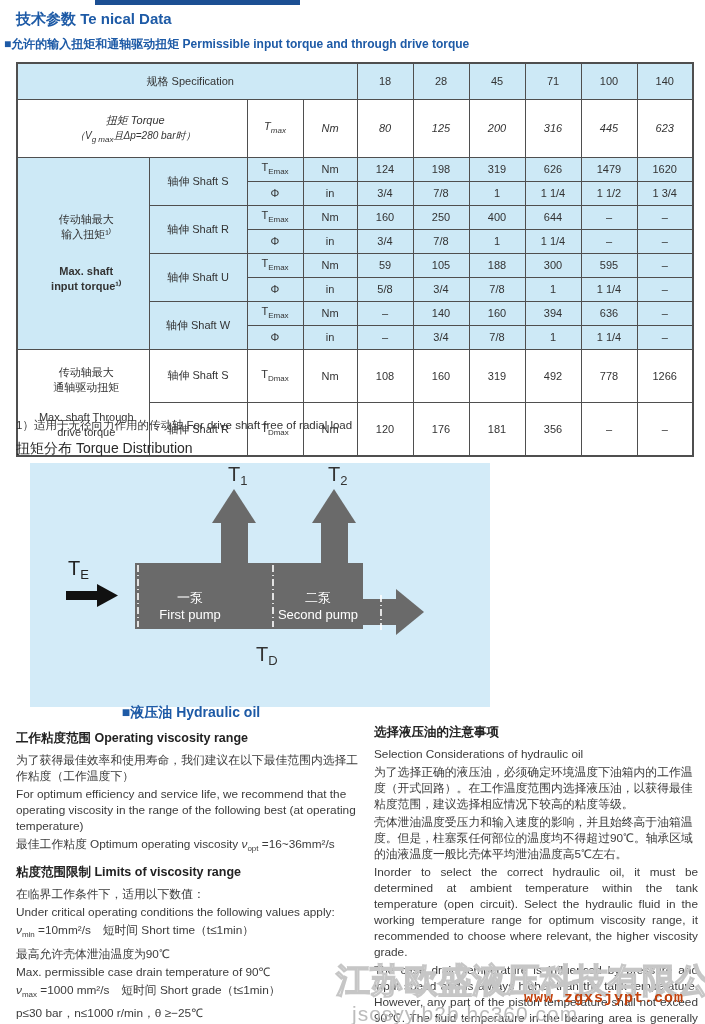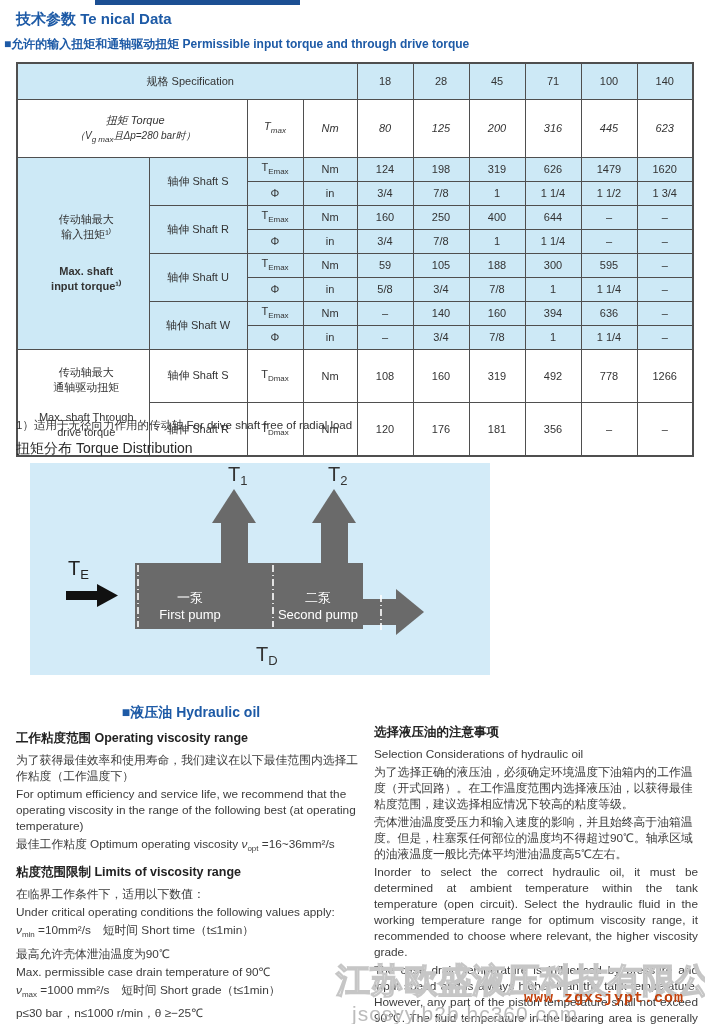--- a/index.html
+++ b/index.html
@@ -25,21 +25,21 @@
   td.sym sub, .symtxt sub { font-size:8px; }
   .row-h { height:36px; }
   .row-t { height:58px;font-style:italic; }
   .row-s { height:24px; }
   .row-d { height:38px; }
   .cond { font-size:10px; margin-top:1px; }
 
   .footnote { left:16px; top:418px; font-size:11.5px; color:#333; }
   .dist-heading { left:16px; top:440px; font-size:14px; color:#2a2a2a; }
 
-  .diagram { left:30px; top:463px; width:460px; height:212px; background:#d3ebf8; }
+  .diagram { left:30px; top:463px; width:460px; height:244px; background:#d3ebf8; }
 
   .hyd-left  { left:16px;  top:704px; width:350px; }
   .hyd-right { left:374px; top:724px; width:324px; }
   .blue-h { font-size:14px; font-weight:bold; color:#1d5aa6; margin-bottom:8px;text-align:center; }
   h4.sub-h { font-size:12.5px; font-weight:bold; color:#222; margin:7px 0 5px 0; }
   p.zh, p.en, p.mix { font-size:11.8px; line-height:16px; margin:0 0 2px 0; color:#3b3b3b; }
   p.just { text-align:justify; }
   .sym-nu { font-style:italic; }
   p.mix sub { font-size:8px; }
 

